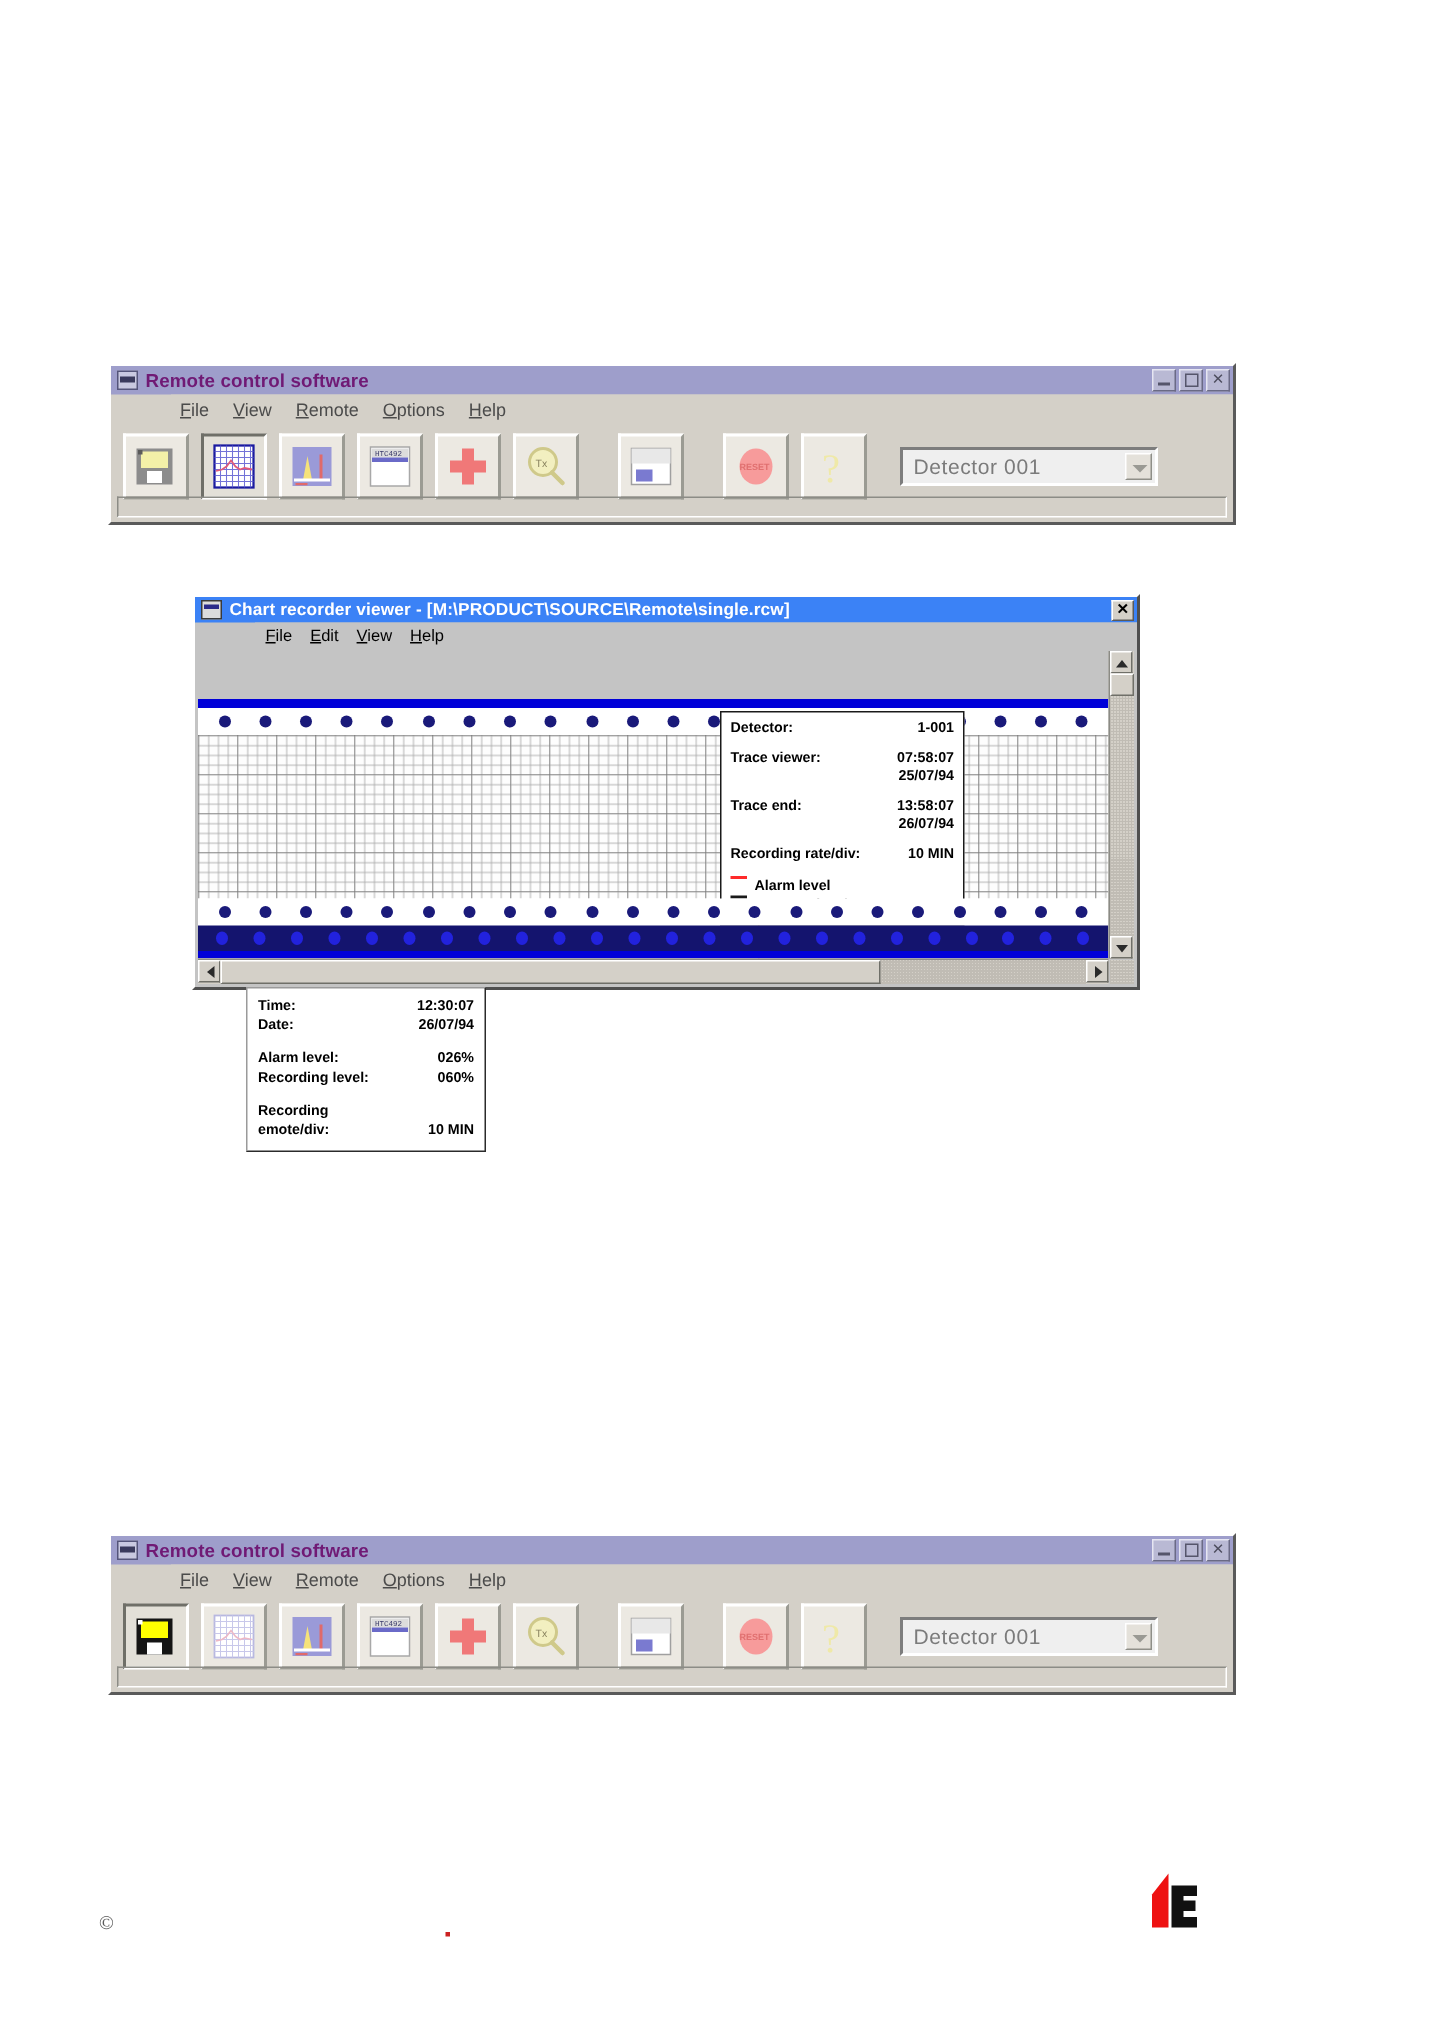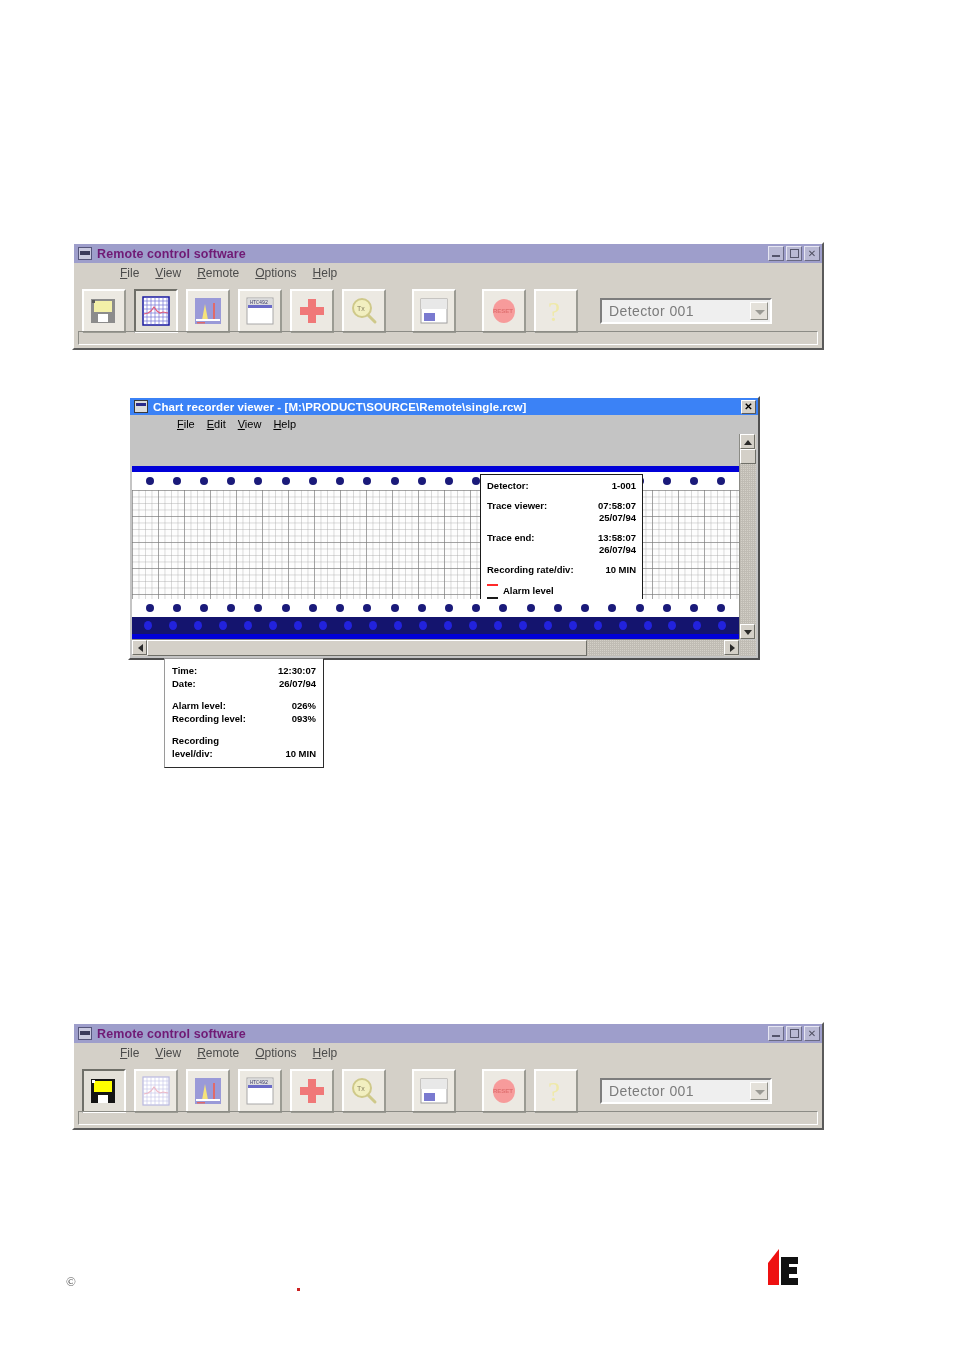--- a/index.html
+++ b/index.html
@@ -698,29 +698,29 @@
     <span>Date:</span>
     <span>26/07/94</span>
   </div>
   <div class="gap"></div>
   <div class="rrow">
     <span>Alarm level:</span>
     <span>026%</span>
   </div>
   <div class="rrow">
     <span>Recording level:</span>
-    <span>093%</span>
+    <span>060%</span>
   </div>
   <div class="gap"></div>
   <div class="rrow">
     <span>Recording</span>
     <span></span>
   </div>
   <div class="rrow">
-    <span>level/div:</span>
+    <span>emote/div:</span>
     <span>10 MIN</span>
   </div>
 </div>
 
 <div class="win rcs" style="top:1022px;">
   <div class="titlebar">
     <span class="tb-icon"></span>
     <span class="tb-title">Remote control software</span>
     <span class="tb-buttons">
       <span class="tb-btn min"></span>

